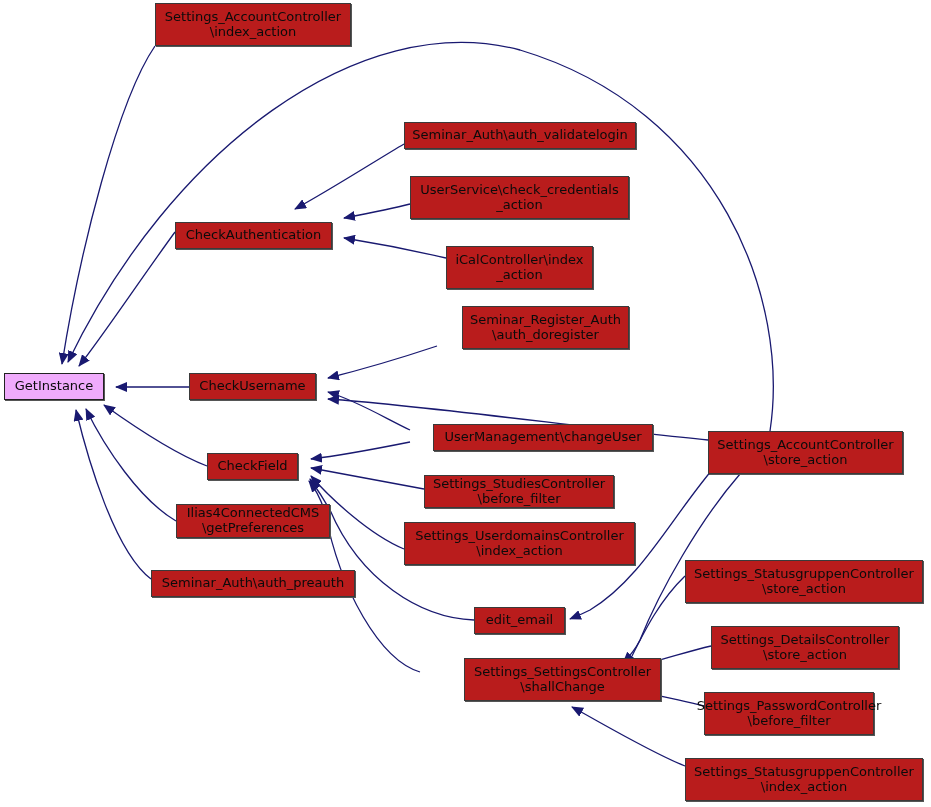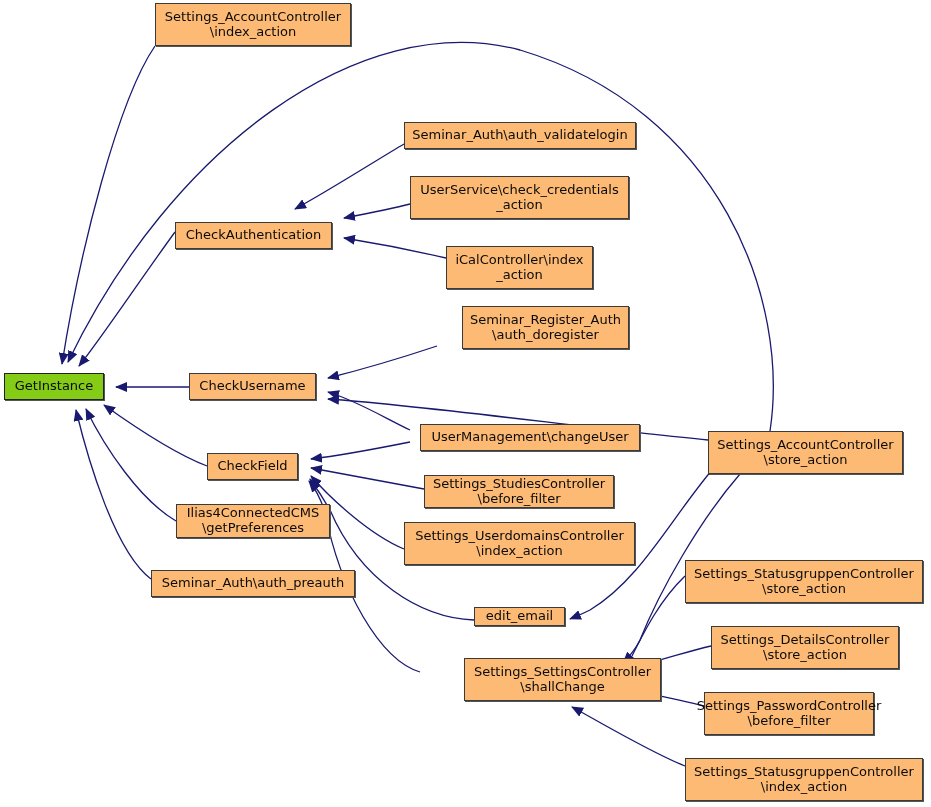--- a/index.html
+++ b/index.html
@@ -19,35 +19,35 @@
     position: absolute;
     left: 0;
     top: 0;
     width: 931px;
     height: 807px;
   }
   .gnode {
     position: absolute;
     box-sizing: border-box;
     border: 1px solid #3a3a3a;
-    background: #fdba74;
+    background: #b91c1c;
     color: #0b0b0b;
     display: flex;
     align-items: center;
     justify-content: center;
     text-align: center;
     line-height: 1.12;
     font-size: 13px;
     letter-spacing: 0px;
     white-space: pre-line;
     z-index: 5;
     box-shadow: 1px 1px 0 0 #555555;
   }
   .gnode.focus {
-    background: #84cc16;
+    background: #f0abfc;
     border-color: #222222;
   }
 </style>
 </head>
 <body>
 
 <div id="canvas-wrap">
 
   <svg id="edge-layer" viewBox="0 0 931 807" xmlns="http://www.w3.org/2000/svg">
     <defs>
@@ -114,29 +114,29 @@
       <div class="gnode" style="left: 175px; top: 222px; width: 157px; height: 27px;">CheckAuthentication</div>
       <div class="gnode" style="left: 404px; top: 122px; width: 232px; height: 27px;">Seminar_Auth\auth_validatelogin</div>
       <div class="gnode" style="left: 410px; top: 176px; width: 219px; height: 43px;">UserService\check_credentials
 _action</div>
       <div class="gnode" style="left: 446px; top: 246px; width: 147px; height: 43px;">iCalController\index
 _action</div>
       <div class="gnode" style="left: 189px; top: 373px; width: 127px; height: 27px;">CheckUsername</div>
       <div class="gnode" style="left: 462px; top: 306px; width: 167px; height: 43px;">Seminar_Register_Auth
 \auth_doregister</div>
       <div class="gnode" style="left: 207px; top: 453px; width: 91px; height: 27px;">CheckField</div>
-      <div class="gnode" style="left: 420px; top: 424px; width: 220px; height: 27px;">UserManagement\changeUser</div>
+      <div class="gnode" style="left: 433px; top: 424px; width: 220px; height: 27px;">UserManagement\changeUser</div>
       <div class="gnode" style="left: 424px; top: 475px; width: 190px; height: 33px;">Settings_StudiesController
 \before_filter</div>
       <div class="gnode" style="left: 176px; top: 504px; width: 154px; height: 34px;">Ilias4ConnectedCMS
 \getPreferences</div>
       <div class="gnode" style="left: 404px; top: 522px; width: 231px; height: 43px;">Settings_UserdomainsController
 \index_action</div>
       <div class="gnode" style="left: 151px; top: 570px; width: 204px; height: 27px;">Seminar_Auth\auth_preauth</div>
-      <div class="gnode" style="left: 474px; top: 607px; width: 91px; height: 19px;">edit_email</div>
+      <div class="gnode" style="left: 474px; top: 607px; width: 91px; height: 27px;">edit_email</div>
       <div class="gnode" style="left: 420px; top: 658px; width: 197px; height: 43px; margin-left: 44px;">Settings_SettingsController
 \shallChange</div>
       <div class="gnode" style="left: 708px; top: 431px; width: 195px; height: 43px;">Settings_AccountController
 \store_action</div>
       <div class="gnode" style="left: 685px; top: 560px; width: 238px; height: 43px;">Settings_StatusgruppenController
 \store_action</div>
       <div class="gnode" style="left: 711px; top: 626px; width: 188px; height: 43px;">Settings_DetailsController
 \store_action</div>
       <div class="gnode" style="left: 704px; top: 692px; width: 170px; height: 43px;">Settings_PasswordController
 \before_filter</div>

